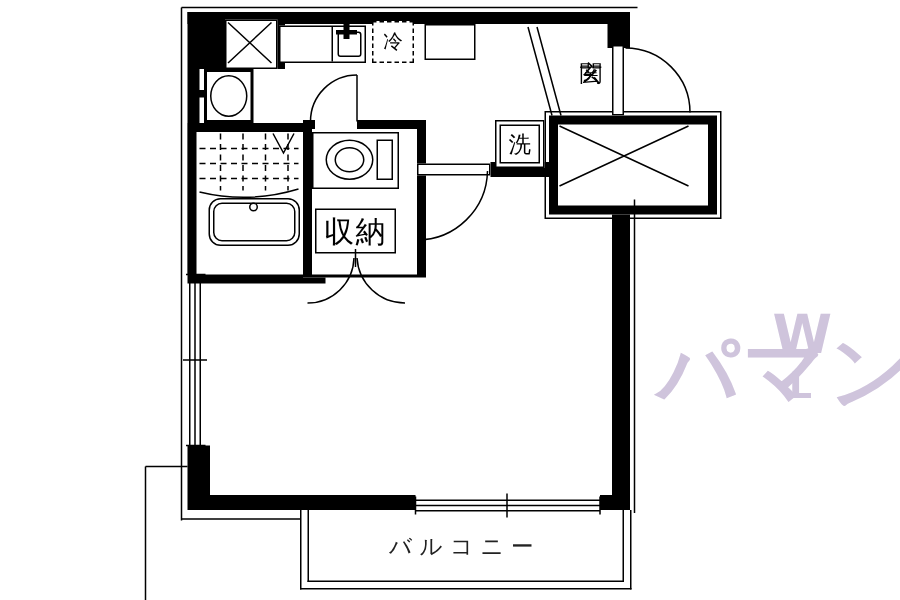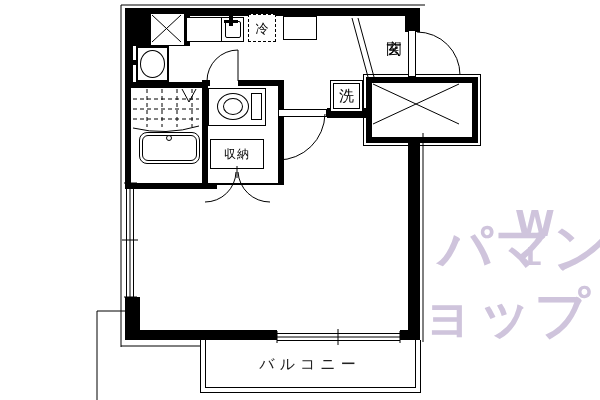--- a/index.html
+++ b/index.html
@@ -24,21 +24,20 @@
   #ev-box{left:366px;top:77px;width:100px;height:54px;border:6px solid #000;outline:1px solid #000;outline-offset:2px;background:#fff;z-index:2;}
   #x-box{left:150px;top:13px;width:33px;height:31px;background:#fff;border:1px solid #000;z-index:3;}
 </style>
 </head>
 <body>
 
 <div id="stage">
 
   <div id="wm" style="left:0;top:0;width:600px;height:400px;">
     <div class="wm-line" style="left:438px;top:212px;">パマン</div>
-    <div class="wm-line" style="left:420px;top:278px;">ョップ</div>
     <div class="wm-mark" style="left:515px;top:203px;font-size:36px;">W</div>
     <div class="wm-mark" style="left:526px;top:243px;font-size:24px;">L</div>
   </div>
 
   <div class="wall" style="left:125px;top:8px;width:288px;height:8px;"></div>
   <div class="wall" style="left:125px;top:8px;width:65px;height:38px;"></div>
   <div class="wall" style="left:405px;top:8px;width:15px;height:24px;"></div>
   <div class="wall" style="left:125px;top:46px;width:8px;height:137px;"></div>
   <div class="wall" style="left:125px;top:297px;width:15px;height:43px;"></div>
   <div class="wall" style="left:128px;top:330px;width:149px;height:10px;"></div>
@@ -69,21 +68,21 @@
 
   <div class="fix" style="left:136px;top:46px;width:33px;height:36px;border:2px solid #000;"></div>
   <div class="fix thin" style="left:140px;top:50px;width:25px;height:28px;border-radius:50%;"></div>
 
   <div class="fix thin" style="left:208px;top:88px;width:58px;height:38px;"></div>
   <div class="fix thin" style="left:217px;top:93px;width:32px;height:27px;border-radius:50%;z-index:3;"></div>
   <div class="fix thin" style="left:223px;top:98px;width:20px;height:17px;border-radius:50%;z-index:3;"></div>
   <div class="fix thin" style="left:251px;top:93px;width:11px;height:27px;z-index:3;"></div>
 
   <div class="fix thin" style="left:210px;top:139px;width:54px;height:30px;"></div>
-  <div class="lbl center" style="left:210px;top:139px;width:54px;height:30px;font-size:12px;letter-spacing:1px;">収納</div>
+  <div class="lbl center" style="left:210px;top:139px;width:54px;height:30px;font-size:20px;letter-spacing:1px;">収納</div>
 
   <div class="fix thin" style="left:139px;top:132px;width:61px;height:32px;border-radius:8px;z-index:3;"></div>
   <div class="fix thin" style="left:142px;top:135px;width:55px;height:26px;border-radius:6px;z-index:3;"></div>
   <div class="fix thin" style="left:166px;top:135px;width:6px;height:6px;border-radius:50%;z-index:4;"></div>
 
   <div class="fix thin" style="left:330px;top:80px;width:33px;height:32px;"></div>
   <div class="fix thin" style="left:333px;top:83px;width:27px;height:26px;"></div>
   <div class="lbl center" style="left:330px;top:80px;width:33px;height:32px;font-size:15px;">洗</div>
 
   <div class="fix thin" style="left:278px;top:109px;width:49px;height:8px;z-index:3;"></div>

